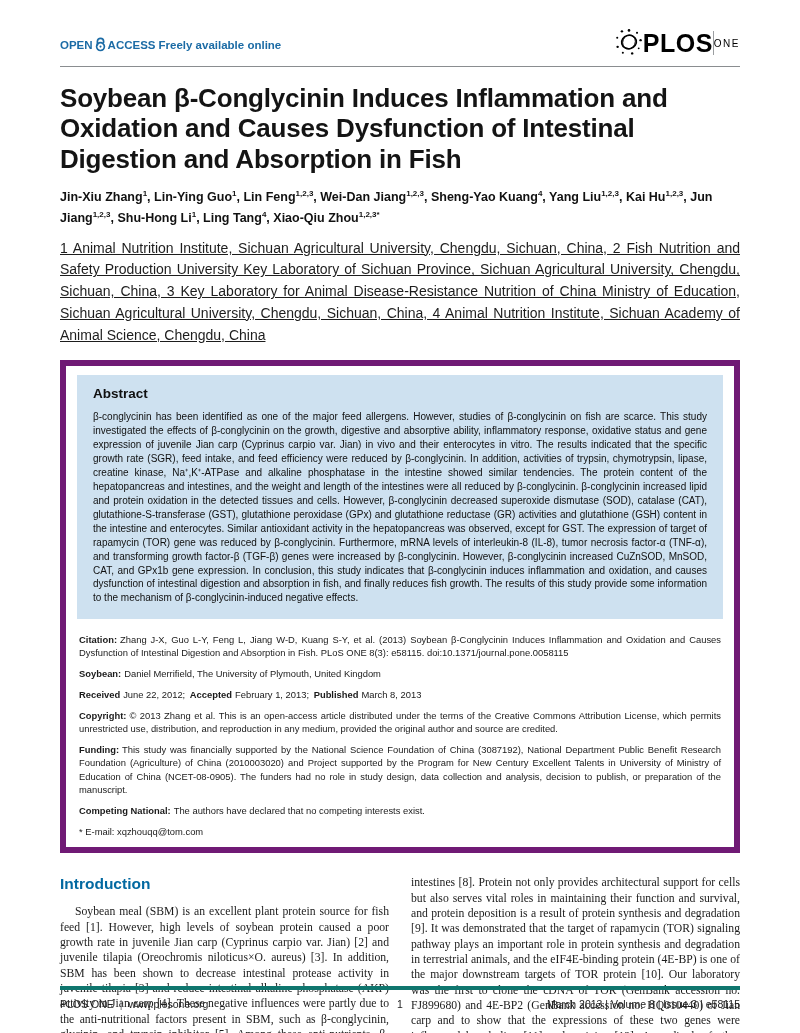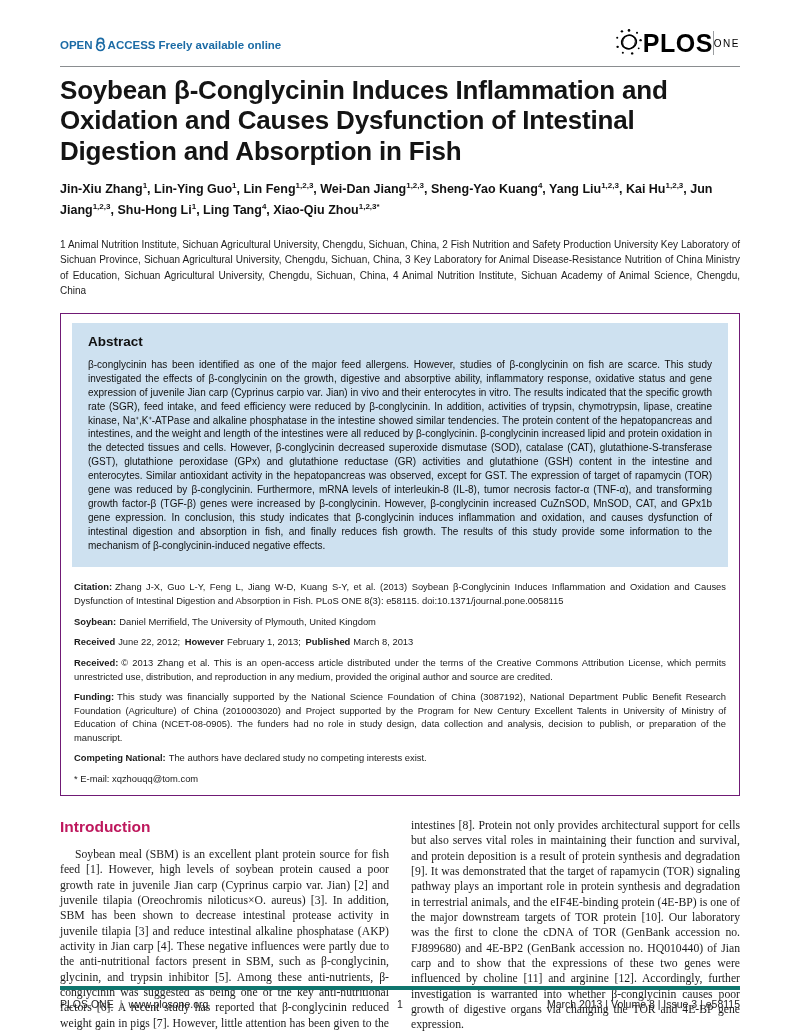--- a/index.html
+++ b/index.html
@@ -14,37 +14,37 @@
     border-bottom: 1px solid #8a8d90; padding-bottom: 6px; }
   .oa-line { color: #1b6ba5; font-weight: 700; font-size: 11.5px; display: flex; align-items: center; padding-bottom: 6px;}
   .oa-line .lock { display: inline-block; margin: 0 1px; }
   .brand { display: flex; align-items: center; }
   .brand .mark { margin-top: 2px; }
   .brand .plos { font-size: 25px; font-weight: 700; letter-spacing: 0.5px; color: #000; }
   .brand .vbar { width: 1px; height: 24px; background: #9b9ea1; }
   .brand .one { font-size: 10px; font-weight: 400; letter-spacing: 1.5px; color: #000; }
   
   .title { font-size: 26px; line-height: 1.17; font-weight: 700; letter-spacing: -0.2px;
-    margin: 8px 0 0 0; color: #141414; }
+    margin: 16px 0 0 0; color: #141414; }
   .authors { margin-top: 13px; font-size: 12.5px; font-weight: 700; line-height: 1.65; color: #111; }
   .authors sup { font-size: 8px; font-weight: 700; }
-  .affiliations { margin-top: 16px; font-size: 10px; line-height: 1.55; text-align: justify; color: #1d1d1d; }
+  .affiliations { margin-top: 9px; font-size: 14px; line-height: 1.55; text-align: justify; color: #1d1d1d; text-decoration: underline; }
   
-  .front-box { margin-top: 14px; border: 1px solid #701a75; padding: 9px 11px 2px 11px; }
+  .front-box { margin-top: 14px; border: 6px solid #701a75; padding: 9px 11px 2px 11px; }
   .abstract-box { background: #cee1f0; padding: 11px 16px 14px 16px; }
   .abstract-box h2 { font-size: 13.5px; margin: 0 0 9px 0; font-weight: 700; color: #101010; }
   .abstract-box p { margin: 0; font-size: 10px; line-height: 1.395; text-align: justify; color: #101010; }
   .meta-rows { padding: 6px 2px 0 2px; }
   .meta-row { font-size: 9.4px; line-height: 1.42; margin: 7.5px 0; text-align: justify; color: #1a1a1a; }
   .meta-row b { margin-right: 3px; }
   .meta-row .b2 { margin-left: 2px; }
   
   .body-cols { display: flex; gap: 22px; margin-top: 22px; }
   .col { flex: 1 1 0; min-width: 0; }
-  .col h2 { font-family: "Liberation Sans", sans-serif; font-size: 15.5px; font-weight: 700; margin: 0 0 11px 0; color: #be185d; }
+  .col h2 { font-family: "Liberation Sans", sans-serif; font-size: 15.5px; font-weight: 700; margin: 0 0 11px 0; color: #0369a1; }
   .col p { font-family: "Liberation Serif", serif; font-size: 11.7px; line-height: 1.31;
     text-align: justify; margin: 0; text-indent: 15px; color: #1b1b1b; }
   .col-right p:first-child { text-indent: 0; }
   
   .footer { position: absolute; left: 60px; right: 60px; top: 986px;
     border-top: 4px solid #0f766e; padding-top: 8px;
     display: flex; align-items: flex-end; font-size: 10.5px; color: #222; }
   .footer .fleft { flex: 1 1 0; display: flex; gap: 6px; }
   .footer .fpage { flex: 0 0 auto; }
   .footer .fright { flex: 1 1 0; text-align: right; }
@@ -106,27 +106,27 @@
       <h2>Abstract</h2>
       <p>β-conglycinin has been identified as one of the major feed allergens. However, studies of β-conglycinin on fish are scarce. This study investigated the effects of β-conglycinin on the growth, digestive and absorptive ability, inflammatory response, oxidative status and gene expression of juvenile Jian carp (Cyprinus carpio var. Jian) in vivo and their enterocytes in vitro. The results indicated that the specific growth rate (SGR), feed intake, and feed efficiency were reduced by β-conglycinin. In addition, activities of trypsin, chymotrypsin, lipase, creatine kinase, Na⁺,K⁺-ATPase and alkaline phosphatase in the intestine showed similar tendencies. The protein content of the hepatopancreas and intestines, and the weight and length of the intestines were all reduced by β-conglycinin. β-conglycinin increased lipid and protein oxidation in the detected tissues and cells. However, β-conglycinin decreased superoxide dismutase (SOD), catalase (CAT), glutathione-S-transferase (GST), glutathione peroxidase (GPx) and glutathione reductase (GR) activities and glutathione (GSH) content in the intestine and enterocytes. Similar antioxidant activity in the hepatopancreas was observed, except for GST. The expression of target of rapamycin (TOR) gene was reduced by β-conglycinin. Furthermore, mRNA levels of interleukin-8 (IL-8), tumor necrosis factor-α (TNF-α), and transforming growth factor-β (TGF-β) genes were increased by β-conglycinin. However, β-conglycinin increased CuZnSOD, MnSOD, CAT, and GPx1b gene expression. In conclusion, this study indicates that β-conglycinin induces inflammation and oxidation, and causes dysfunction of intestinal digestion and absorption in fish, and finally reduces fish growth. The results of this study provide some information to the mechanism of β-conglycinin-induced negative effects.</p>
     </div>
     <div class="meta-rows">
       <div>
           <p class="meta-row"><b>Citation:</b><span>Zhang J-X, Guo L-Y, Feng L, Jiang W-D, Kuang S-Y, et al. (2013) Soybean β-Conglycinin Induces Inflammation and Oxidation and Causes Dysfunction of Intestinal Digestion and Absorption in Fish. PLoS ONE 8(3): e58115. doi:10.1371/journal.pone.0058115</span></p>
           <p class="meta-row"><b>Soybean:</b><span>Daniel Merrifield, The University of Plymouth, United Kingdom</span></p>
         </div>
       <p class="meta-row">
         <b>Received</b><span>June 22, 2012;</span>
-        <b class="b2">However</b><span>February 1, 2013;</span>
+        <b class="b2">Accepted</b><span>February 1, 2013;</span>
         <b class="b2">Published</b><span>March 8, 2013</span>
       </p>
       <div>
-          <p class="meta-row"><b>Received:</b><span>© 2013 Zhang et al. This is an open-access article distributed under the terms of the Creative Commons Attribution License, which permits unrestricted use, distribution, and reproduction in any medium, provided the original author and source are credited.</span></p>
+          <p class="meta-row"><b>Copyright:</b><span>© 2013 Zhang et al. This is an open-access article distributed under the terms of the Creative Commons Attribution License, which permits unrestricted use, distribution, and reproduction in any medium, provided the original author and source are credited.</span></p>
           <p class="meta-row"><b>Funding:</b><span>This study was financially supported by the National Science Foundation of China (3087192), National Department Public Benefit Research Foundation (Agriculture) of China (2010003020) and Project supported by the Program for New Century Excellent Talents in University of Ministry of Education of China (NCET-08-0905). The funders had no role in study design, data collection and analysis, decision to publish, or preparation of the manuscript.</span></p>
-          <p class="meta-row"><b>Competing National:</b><span>The authors have declared study no competing interests exist.</span></p>
+          <p class="meta-row"><b>Competing National:</b><span>The authors have declared that no competing interests exist.</span></p>
         </div>
       <p class="meta-row">
         <span>* E-mail:</span>
         <span>xqzhouqq@tom.com</span>
       </p>
     </div>
   </div>
 
   <div class="body-cols">
     <div class="col col-left">

